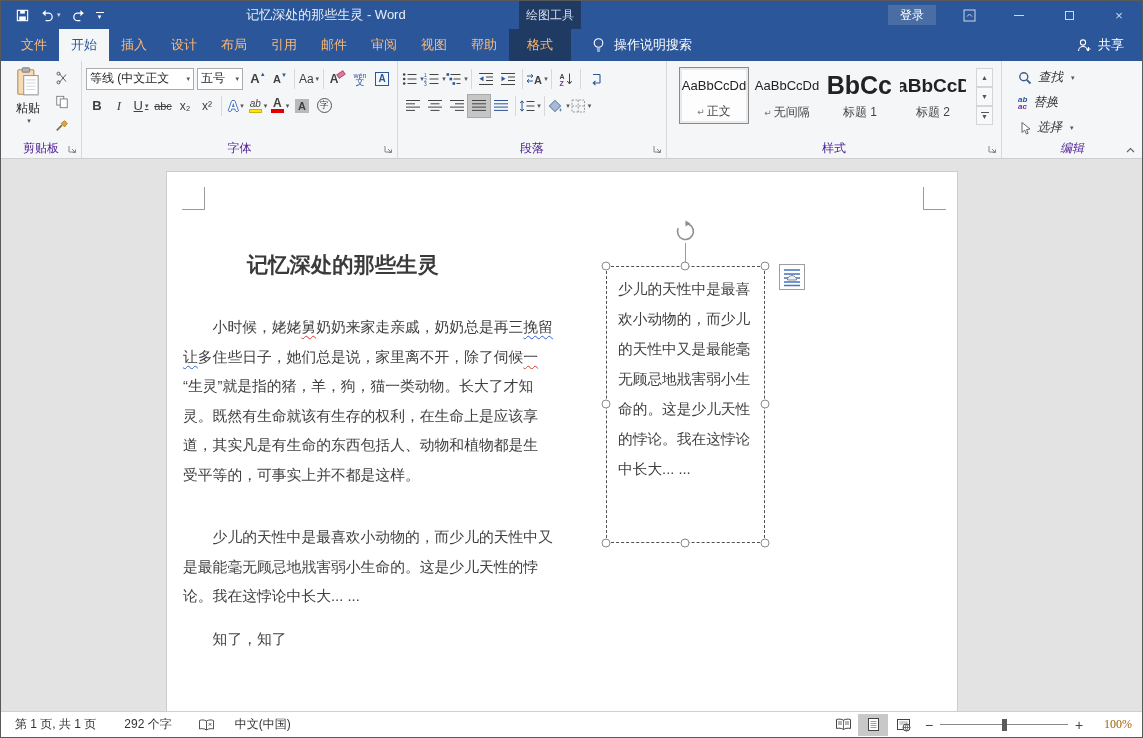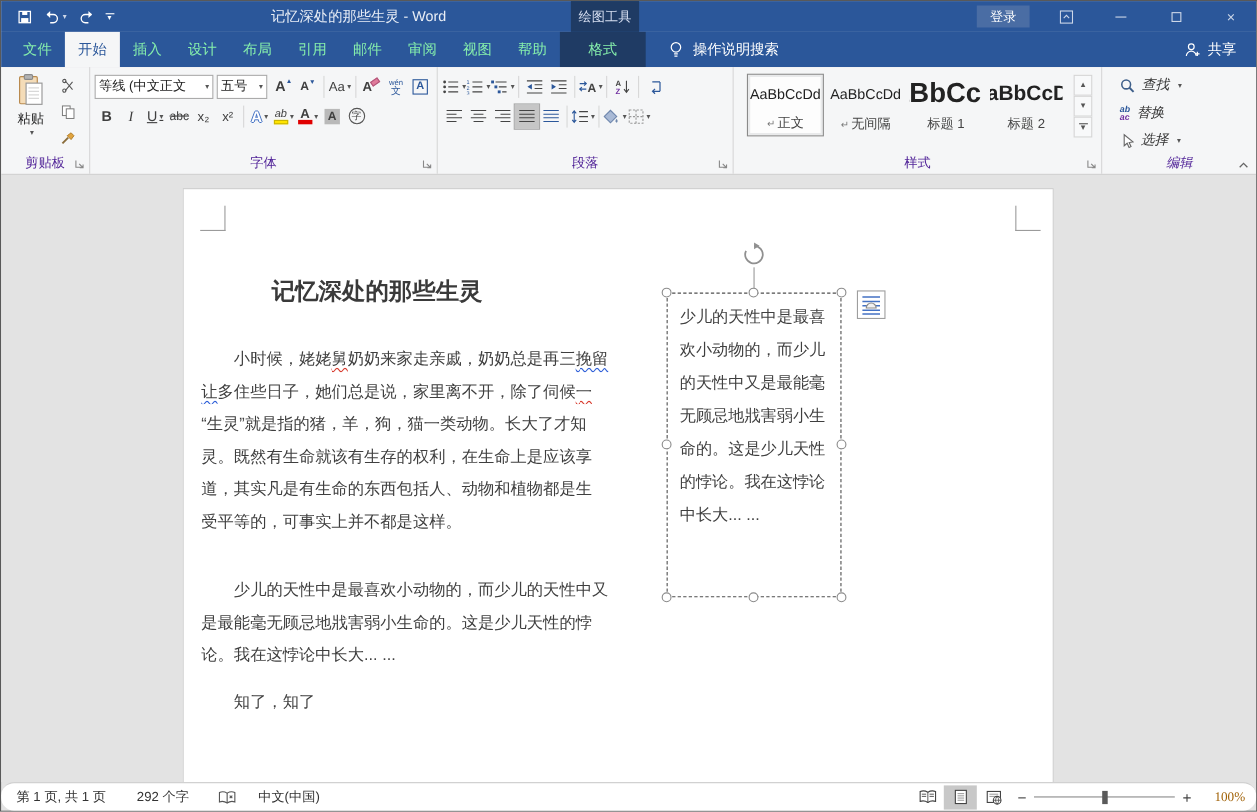--- a/index.html
+++ b/index.html
@@ -15,23 +15,23 @@
   .ctx-head { position:absolute; left:518px; top:0; width:62px; height:28px; background:#1f3b64; color:#d6def0; font-size:12px; display:flex; align-items:center; justify-content:center; }
   .tb-right { position:absolute; right:6px; top:0; height:28px; display:flex; align-items:center; gap:16px; }
   .signin { background:#4a6da4; color:#fff; font-size:12px; padding:2px 12px; height:20px; display:flex; align-items:center; }
   .wbtn { width:34px; height:24px; display:flex; align-items:center; justify-content:center; color:#cdd7e8; font-size:13px; }
   .minbar { width:10px; height:1px; background:#cdd7e8; }
   .maxbox { width:9px; height:9px; border:1px solid #cdd7e8; }
 
   
   .tabrow { position:absolute; left:0; top:28px; right:0; height:32px; background:#2b579a; display:flex; align-items:stretch; }
   .tabs { display:flex; padding-left:8px; }
-  .tab { padding:0 12px; display:flex; align-items:center; color:#86efac; font-size:13px; cursor:default; white-space:nowrap; }
+  .tab { padding:0 12px; display:flex; align-items:center; color:#fdba74; font-size:13px; cursor:default; white-space:nowrap; }
   .tab.active { background:#f5f6f7; color:#2b579a; }
-  .tab.contextual { background:#1f3b64; width:78px; justify-content:center; padding:0; }
+  .tab.contextual { background:#1f3b64; width:62px; justify-content:center; padding:0; }
   .tellme { display:flex; align-items:center; gap:8px; color:#fff; font-size:13px; margin-left:20px; }
   .share { display:flex; align-items:center; gap:6px; color:#fff; font-size:13px; margin-left:auto; margin-right:18px; }
 
   
   .ribbon { position:absolute; left:0; top:60px; right:0; height:98px; background:#f5f6f7; border-bottom:1px solid #cfcfcf; display:flex; }
   .rgroup { position:relative; border-right:1px solid #d8d8d8; padding:4px 4px 18px 4px; }
   .rlabel { position:absolute; bottom:1px; left:0; right:0; text-align:center; font-size:12px; color:#4c1d95; }
   .launcher { position:absolute; right:3px; bottom:3px; width:11px; height:11px; }
   .collapse { position:absolute; right:6px; bottom:4px; }
   .frow { display:flex; align-items:center; height:27px; }
@@ -79,21 +79,21 @@
   
   .textbox { position:absolute; left:439px; top:94px; width:159px; height:277px; border:1px dashed #4f4f4f; }
   .tb-text { padding:7px 0 0 11px; font-size:14.7px; color:#3f3f3f; line-height:30px; }
   .tb-text div { white-space:nowrap; }
   .handle { position:absolute; width:9px; height:9px; border-radius:50%; background:#fff; border:1px solid #8a8a8a; transform:translate(-50%,-50%); }
   .rot-stem { position:absolute; left:518px; top:71px; width:1px; height:23px; background:#9a9a9a; }
   .rot-handle { position:absolute; left:507px; top:48px; width:23px; height:23px; }
   .layout-opt { position:absolute; left:612px; top:92px; width:26px; height:26px; background:#fff; border:1px solid #9e9e9e; display:flex; align-items:center; justify-content:center; }
 
   
-  .statusbar { position:absolute; left:0; bottom:0; right:0; height:26px; background:#fff; border-top:1px solid #cfcfcf; display:flex; align-items:center; font-size:12px; color:#333;border-radius:12px; }
+  .statusbar { position:absolute; left:0; bottom:0; right:0; height:26px; background:#fff; border-top:1px solid #cfcfcf; display:flex; align-items:center; font-size:12px; color:#333; }
   .sb-item { margin-left:14px; white-space:nowrap; display:flex; align-items:center; gap:4px; }
   .sb-right { margin-left:auto; display:flex; align-items:center; margin-right:10px; }
   .viewbtn { width:30px; height:22px; display:flex; align-items:center; justify-content:center; }
   .viewbtn.pressed { background:#c8c8c8; }
   .zoom-minus,.zoom-plus { width:22px; text-align:center; font-size:14px; color:#444; }
   .ztrack { position:relative; width:128px; height:14px; display:flex; align-items:center; }
   .ztrack .line { width:100%; height:1px; background:#8a8a8a; }
   .zthumb { position:absolute; left:62px; top:1px; width:5px; height:12px; background:#5a5a5a; }
   .zoomlabel { width:42px; text-align:right; font-size:12px; color:#a16207;font-family:Liberation Serif, serif; }
 

